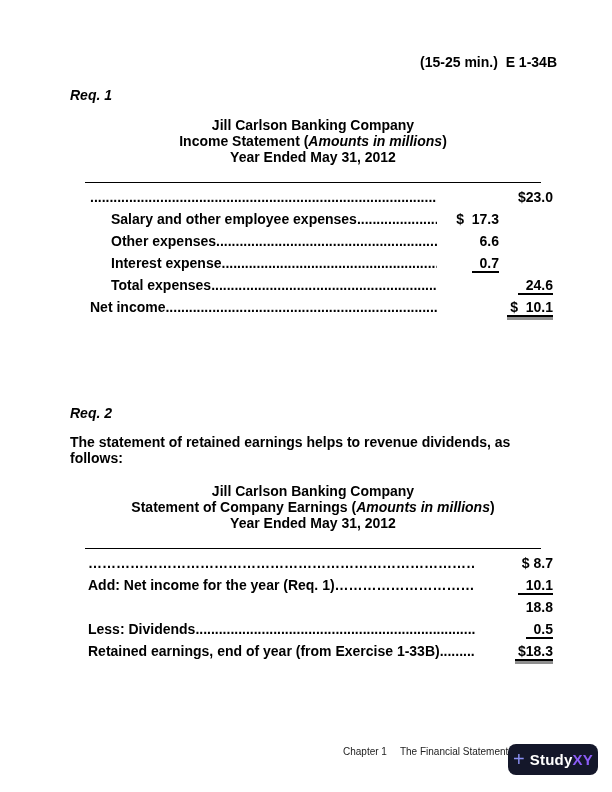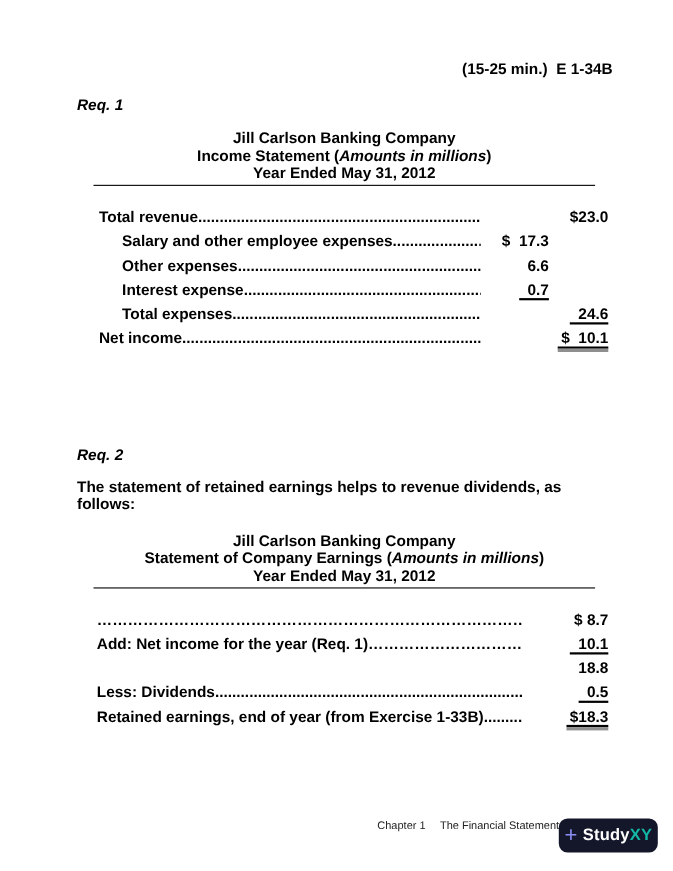--- a/index.html
+++ b/index.html
@@ -16,21 +16,21 @@
   }
   .req-label {
     left:70px; font-size:14px; font-weight:bold; font-style:italic; line-height:16px;
   }
   .req1 { top:87px; }
   .req2 { top:405px; }
 
   .stmt-heading {
     left:85px; width:456px; text-align:center;
     font-size:14px; font-weight:bold; line-height:16px;
-    padding-bottom:3px; border-bottom:1px solid #000;
+    padding-bottom:17px; border-bottom:1px solid #000;
   }
   .is-heading { top:117px; }
   .re-heading { top:483px; }
   .it { font-style:italic;margin-top:39px; }
 
   .intro {
     left:70px; top:434px; width:470px;
     font-size:14px; font-weight:bold; line-height:16px;
   }
 
@@ -67,38 +67,37 @@
     left:508px; top:744px; width:90px; height:31px;
     background:#14172a; border-radius:8px;
     display:flex; align-items:center; justify-content:center;
     z-index:5; cursor:pointer;
   }
   .brand-plus {
     color:#8a8ff2; font-size:20px; font-weight:300; line-height:1;
     margin-right:5px; margin-top:-2px;
   }
   .brand-study { color:#ffffff; font-size:15px; font-weight:bold; letter-spacing:0.2px; }
-  .brand-xy { color:#14b8a6; font-size:15px; font-weight:bold; letter-spacing:0.2px; }
+  .brand-xy { color:#8b5cf6; font-size:15px; font-weight:bold; letter-spacing:0.2px; }
 </style>
 </head>
 <body>
 
 <div class="abs hdr-right">(15-25 min.)&nbsp; E 1-34B</div>
 
 <div class="abs req-label req1">Req. 1</div>
 
 <div class="abs stmt-heading is-heading">
   <div>Jill Carlson Banking Company</div>
   <div><span>Income Statement (</span><span class="it">Amounts in millions</span><span>)</span></div>
   <div>Year Ended May 31, 2012</div>
 </div>
 
 <div class="abs stmt-table is-table">
   <div class="row">
-    <span class="lbl">Total revenue</span>
       <span class="leader">........................................................................................................................................................................................................</span>
       <span class="c1"></span>
       <span class="c2">$23.0</span>
   </div>
   <div class="row">
     <span class="lbl ind">Salary and other employee expenses</span>
       <span class="leader">........................................................................................................................................................................................................</span>
       <span class="c1">$&nbsp;&nbsp;17.3</span>
       <span class="c2"></span>
   </div>

